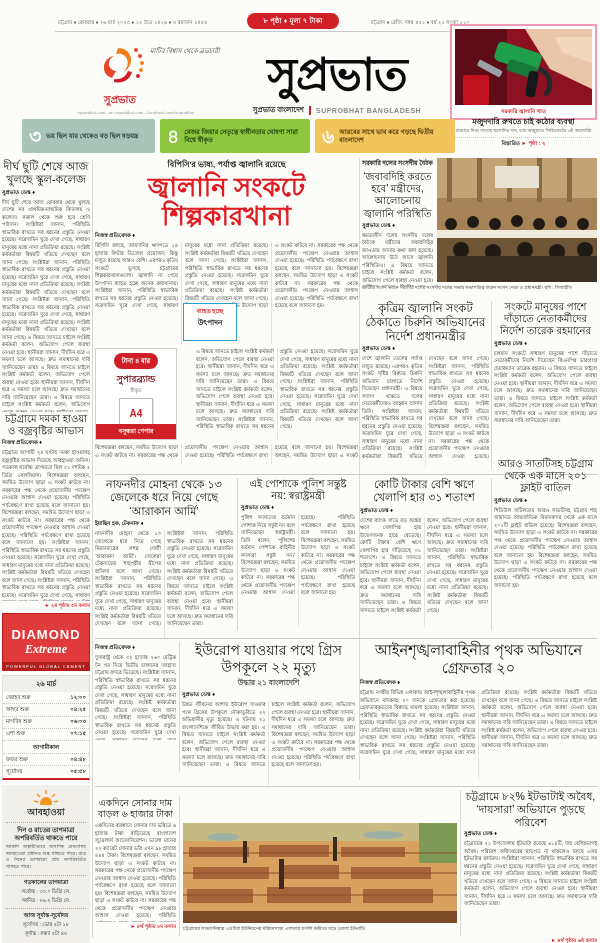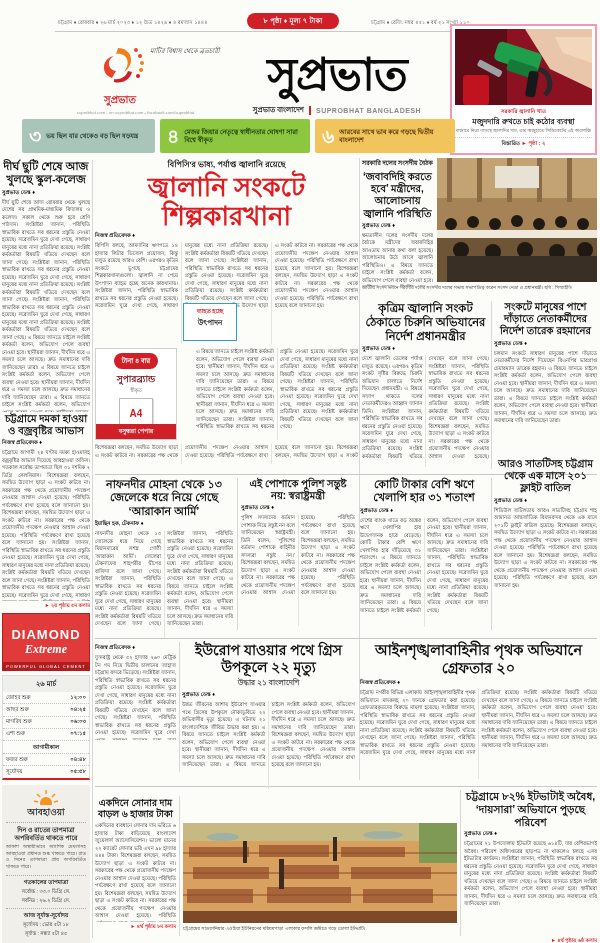--- a/index.html
+++ b/index.html
@@ -4,21 +4,21 @@
 <style>
   *{margin:0;padding:0;box-sizing:border-box}
   html,body{background:#9a9a9a}
   body{font-family:"Liberation Sans","DejaVu Sans",sans-serif}
   .sheet{position:relative;width:600px;height:943px;margin:0 auto;background:#fcfcf9;overflow:hidden;color:#1a1a1a}
   .abs{position:absolute}
   .hline{position:absolute;height:1px;background:#c9c9c9}
   .vline{position:absolute;width:1px;background:#d8d8d6}
   .tiny{font-size:5px;line-height:1.5;text-align:justify;color:#2b2b2b;overflow:hidden}
   .byline{font-size:5.4px;font-weight:700;color:#000;margin:2px 0}
-  .hd{font-weight:700;text-align:center;color:#0f0f0f;line-height:1.22}
+  .hd{font-weight:400;text-align:center;color:#0f0f0f;line-height:1.22}
   .cols2{column-count:2;column-gap:6px;column-rule:1px solid #e3e3e0}
   .cols3{column-count:3;column-gap:7px;column-rule:1px solid #e3e3e0}
   .jump{color:#d01f26;font-weight:700;font-size:5px;text-align:right;margin-top:1px}
   .badge{display:flex;align-items:center;justify-content:center;background:#d01f26;color:#fff;
          font-size:6.8px;font-weight:700;border-radius:8px;letter-spacing:.2px}
   .edline{font-size:5px;color:#555;letter-spacing:.1px}
   .logo-name{font-size:10px;font-weight:700;color:#d01f26;text-align:center}
   .urls{font-size:4.3px;color:#999;text-align:center}
   .tagline{font-size:6.5px;font-style:italic;color:#333}
   .mast-title{font-size:45px;font-weight:700;color:#0b0b0b;text-align:center;line-height:1;letter-spacing:-1px}
@@ -102,21 +102,21 @@
   <div class="abs urls" style="left:48px;top:110px;width:175px">suprobhat.com - en.suprobhat.com - facebook.com/suprobhat</div>
 
   <div class="abs tagline" style="left:150px;top:46px;width:150px">মাটির বিশ্বাস থেকে ব্রতচারী</div>
   <div class="abs mast-title" style="left:218px;top:52px;width:238px">সুপ্রভাত</div>
   <div class="abs mast-sub" style="left:232px;top:104px;width:210px">
     <span class="bn">সুপ্রভাত বাংলাদেশ</span>
     <span class="divider"></span>
     <span class="en">SUPROBHAT BANGLADESH</span>
   </div>
 
-  <div class="abs promo" style="left:450px;top:24px;width:147px;height:131px">
+  <div class="abs promo" style="left:450px;top:24px;width:147px;height:96px">
     <svg width="137" height="76" viewBox="0 0 137 76">
       <rect width="137" height="76" fill="#8c1222"></rect>
       <rect x="0" y="0" width="52" height="76" fill="#5e0d18"></rect>
       <path d="M70 0 L137 0 L137 60 L95 40 Z" fill="#e9c6a9"></path>
       <path d="M100 8 L137 8 L137 34 L108 24 Z" fill="#f2d7bd"></path>
       <rect x="8" y="46" width="26" height="30" rx="3" fill="#c1121f"></rect>
       <rect x="40" y="18" width="46" height="20" rx="5" fill="#1f9e4b" transform="rotate(18 63 28)"></rect>
       <rect x="52" y="34" width="30" height="12" rx="3" fill="#157a38" transform="rotate(18 67 40)"></rect>
       <rect x="22" y="36" width="26" height="7" rx="2" fill="#9aa0a6" transform="rotate(28 35 39)"></rect>
       <rect x="72" y="42" width="10" height="26" rx="3" fill="#17181a" transform="rotate(10 77 55)"></rect>

